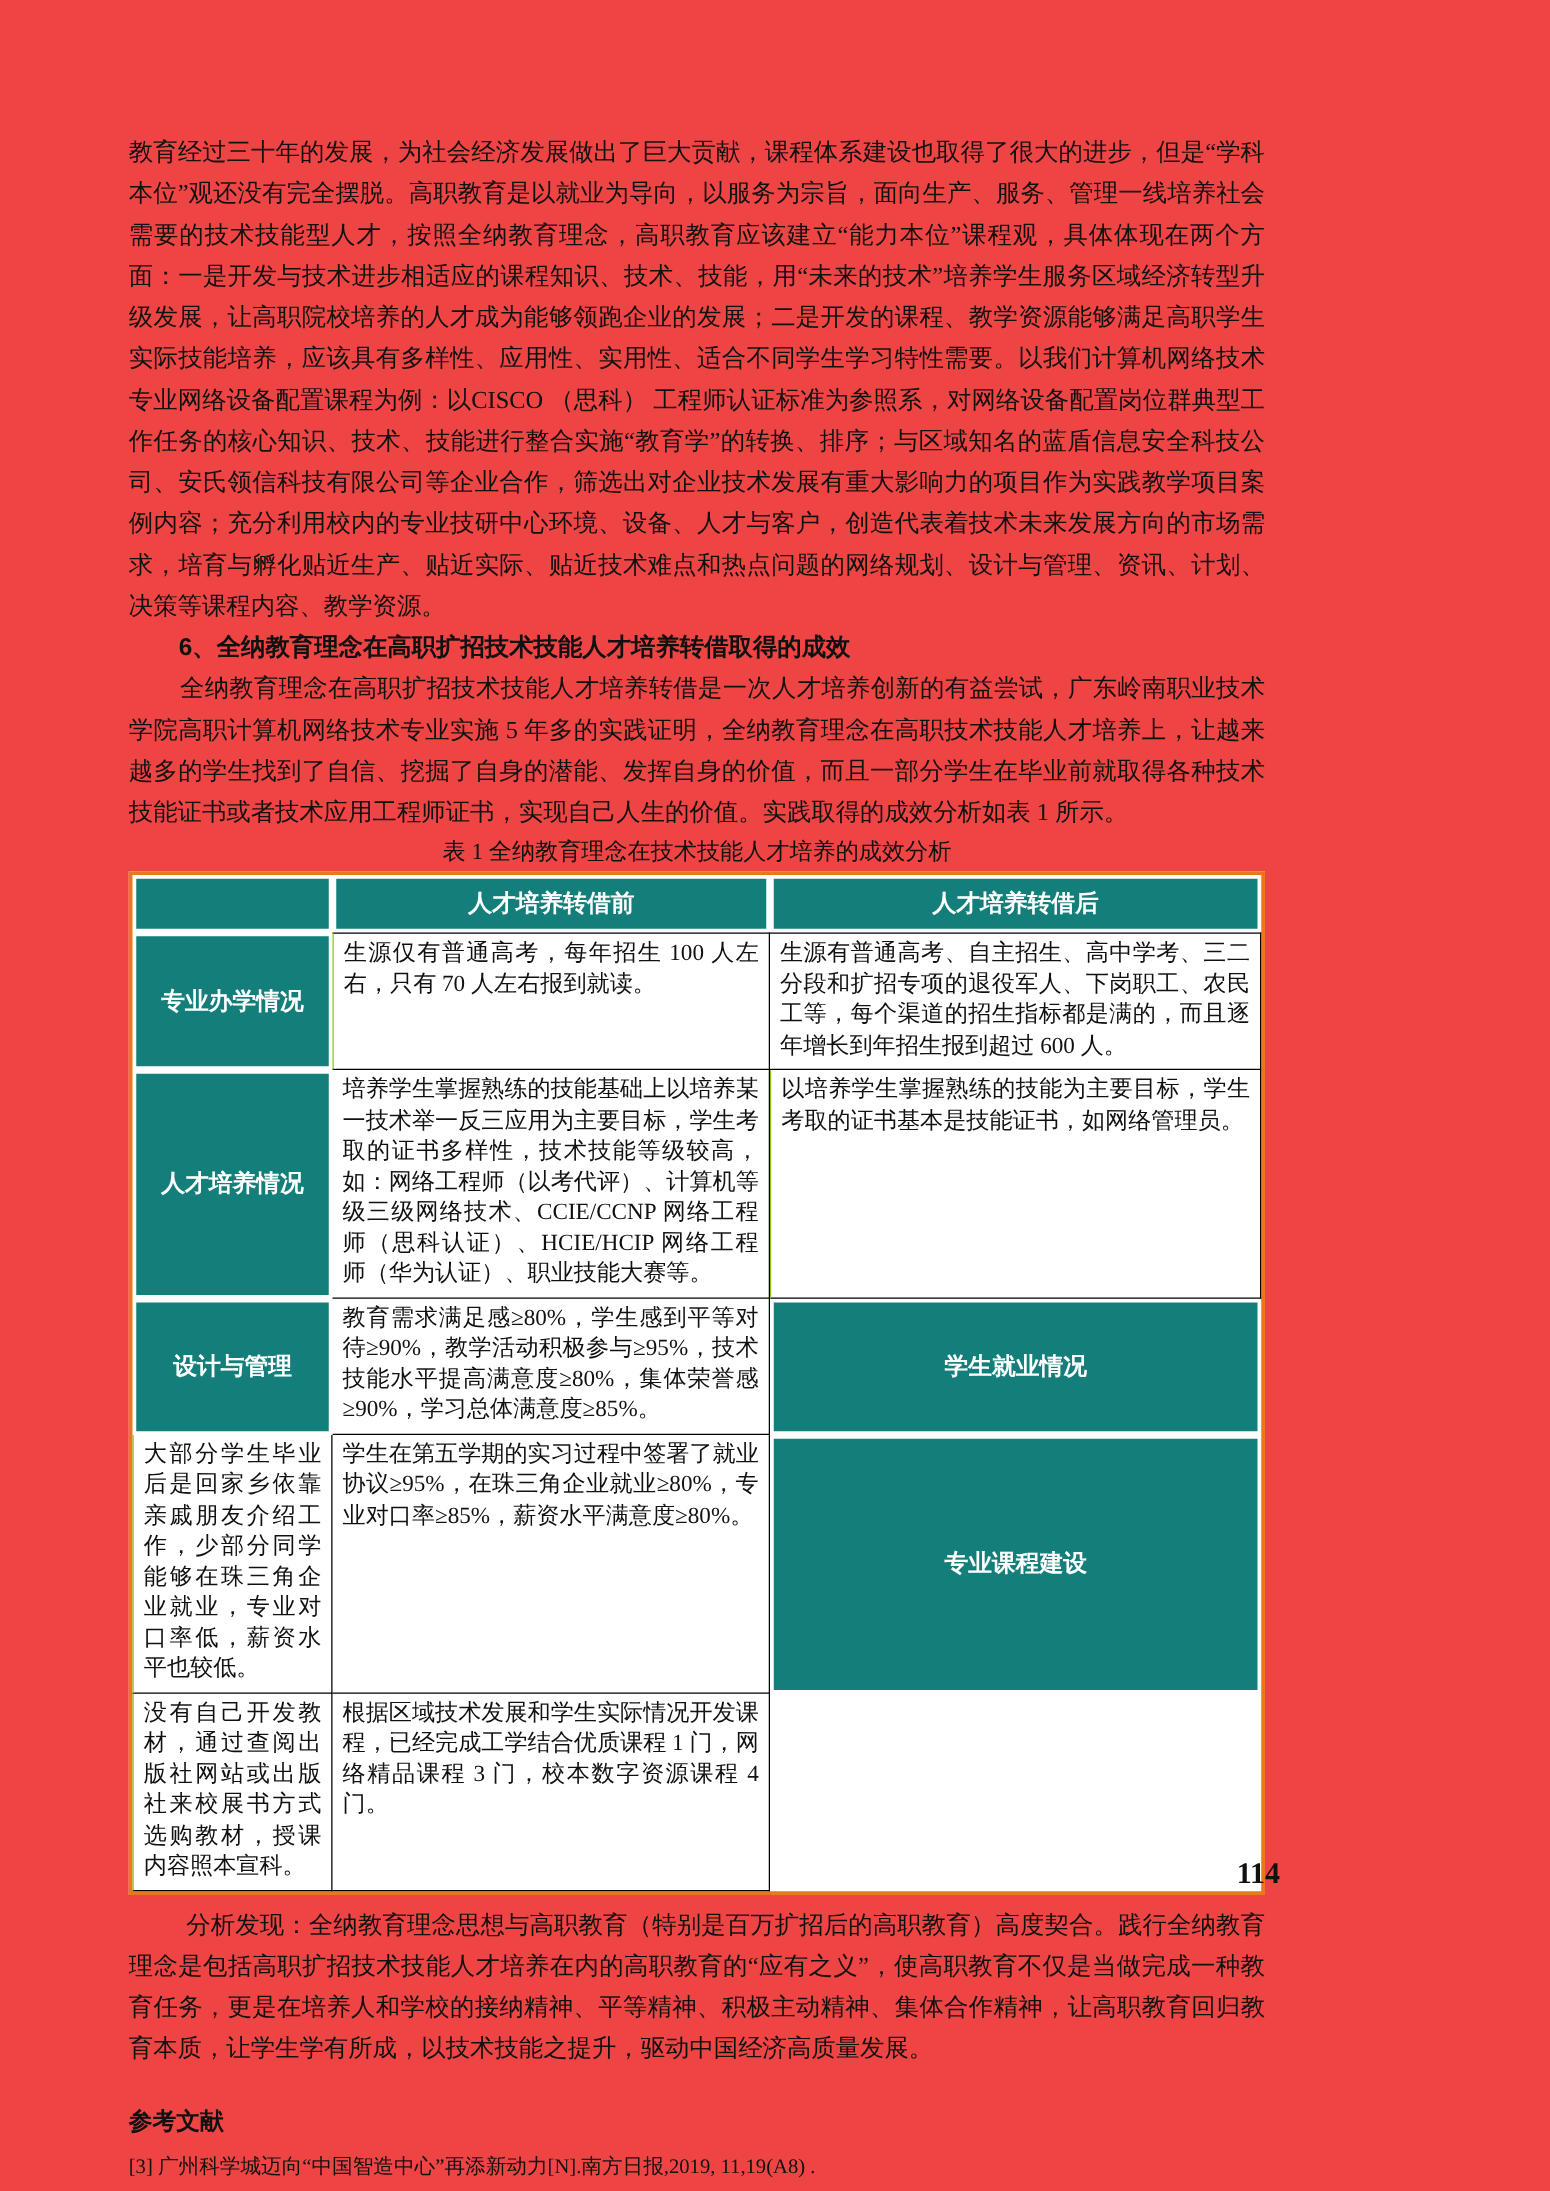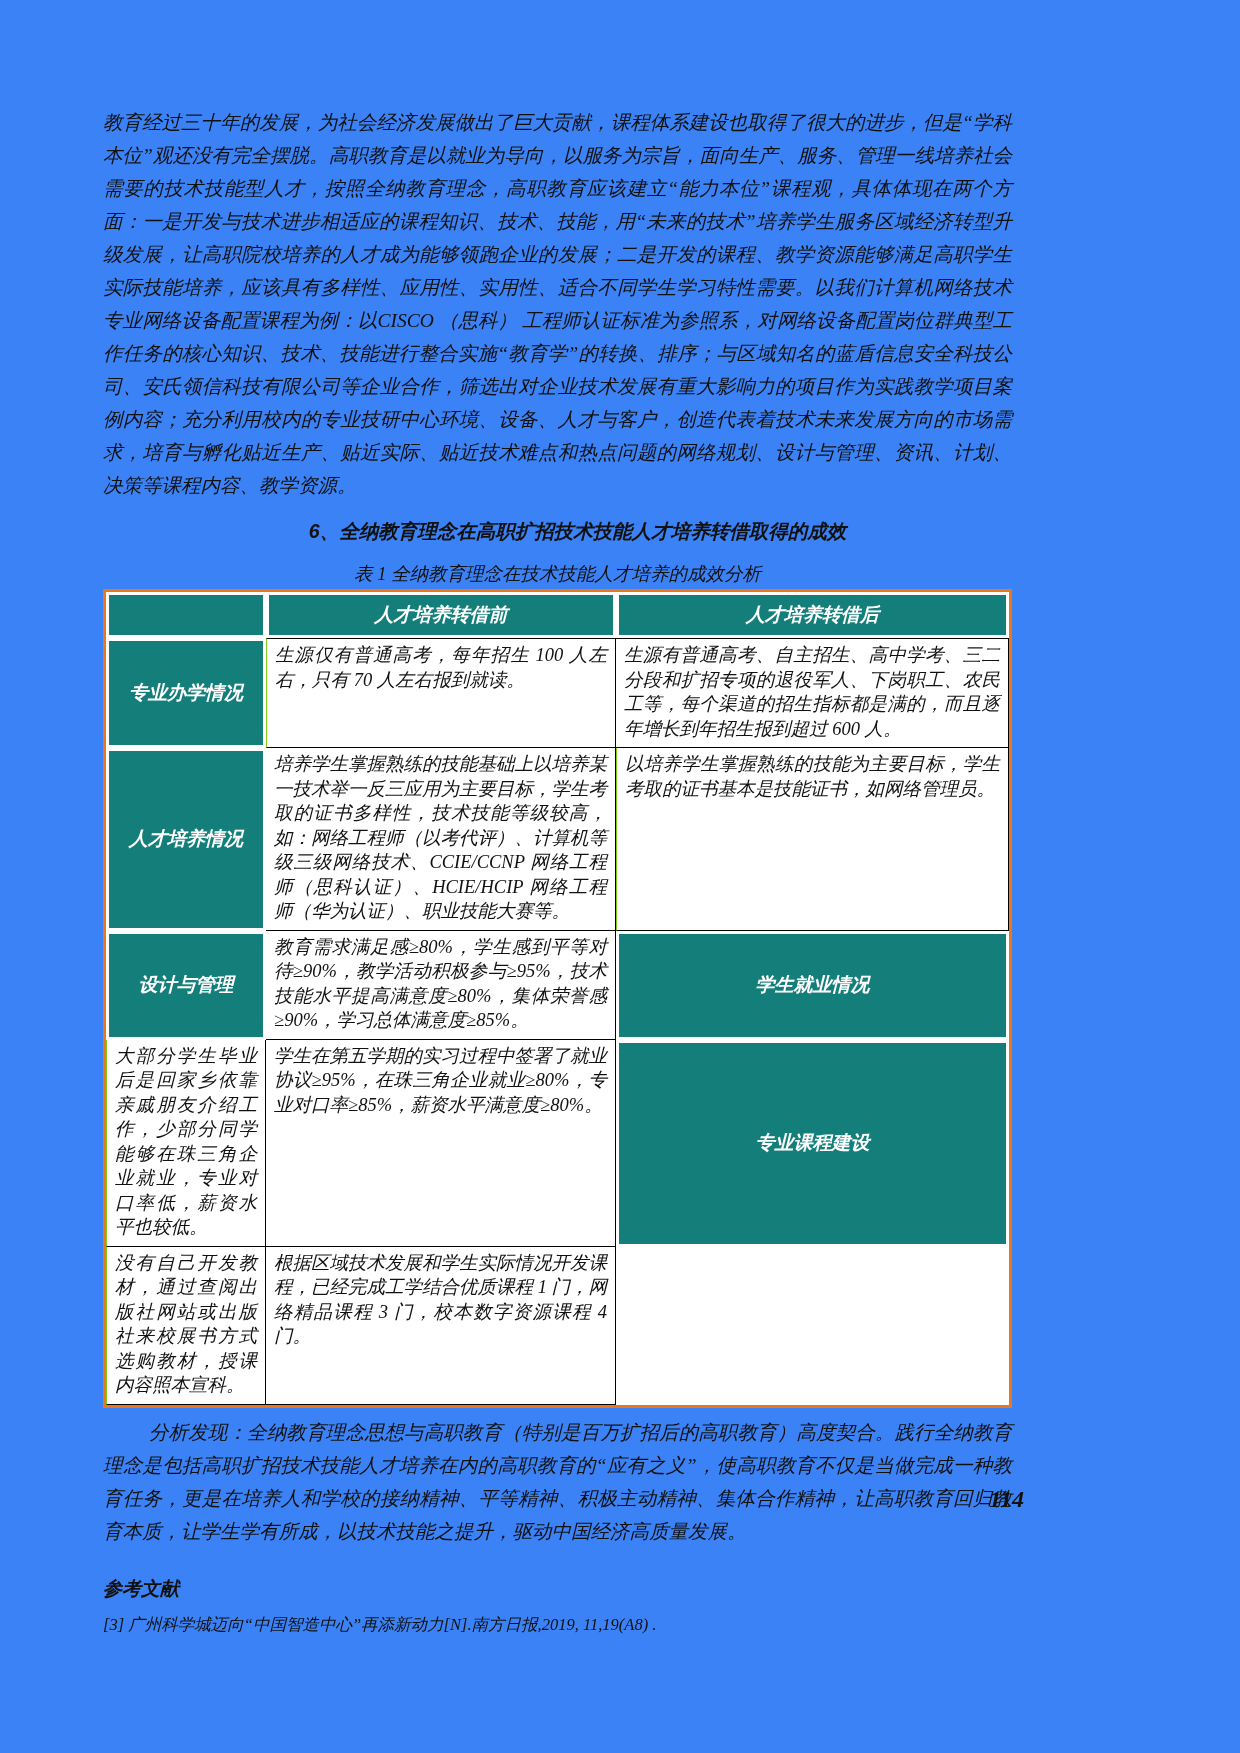--- a/index.html
+++ b/index.html
@@ -4,43 +4,41 @@
 <style>
   html, body {
     margin: 0;
     padding: 0;
     background: #ffffff;
   }
   .page {
     position: relative;
     width: 1240px;
     height: 1753px;
-    background: #3b82f6;
+    background: #ef4444;
     font-family: "Liberation Serif", "DejaVu Serif", serif;
     color: #111111;
     overflow: hidden;
     box-sizing: border-box;
     padding: 106px 228px 4px 103px;
-    font-style: italic;
   }
   .body-text {
     margin: 0;
     font-size: 19.5px;
     line-height: 33px;
     text-align: justify;
   }
   .indent { text-indent: 41px; }
   .section-heading {
-    margin: 13px;
+    margin: 0;
     padding-left: 40px;
     font-size: 19.5px;
     line-height: 33px;
     font-weight: bold;
     font-family: "Liberation Sans", "DejaVu Sans", sans-serif;
-    text-align: center;
   }
   .table-caption {
     margin: 2px 0 2px 0;
     text-align: center;
     font-size: 18.5px;
     line-height: 26px;
   }
   .results-table {
     display: grid;
     grid-template-columns: 160px 350px 1fr;
@@ -107,20 +105,21 @@
 </style>
 </head>
 <body>
 
 <div class="page">
 
   <p class="body-text">教育经过三十年的发展，为社会经济发展做出了巨大贡献，课程体系建设也取得了很大的进步，但是“学科本位”观还没有完全摆脱。高职教育是以就业为导向，以服务为宗旨，面向生产、服务、管理一线培养社会需要的技术技能型人才，按照全纳教育理念，高职教育应该建立“能力本位”课程观，具体体现在两个方面：一是开发与技术进步相适应的课程知识、技术、技能，用“未来的技术”培养学生服务区域经济转型升级发展，让高职院校培养的人才成为能够领跑企业的发展；二是开发的课程、教学资源能够满足高职学生实际技能培养，应该具有多样性、应用性、实用性、适合不同学生学习特性需要。以我们计算机网络技术专业网络设备配置课程为例：以CISCO （思科） 工程师认证标准为参照系，对网络设备配置岗位群典型工作任务的核心知识、技术、技能进行整合实施“教育学”的转换、排序；与区域知名的蓝盾信息安全科技公司、安氏领信科技有限公司等企业合作，筛选出对企业技术发展有重大影响力的项目作为实践教学项目案例内容；充分利用校内的专业技研中心环境、设备、人才与客户，创造代表着技术未来发展方向的市场需求，培育与孵化贴近生产、贴近实际、贴近技术难点和热点问题的网络规划、设计与管理、资讯、计划、决策等课程内容、教学资源。</p>
 
   <h3 class="section-heading">6、全纳教育理念在高职扩招技术技能人才培养转借取得的成效</h3>
 
+  <p class="body-text indent">全纳教育理念在高职扩招技术技能人才培养转借是一次人才培养创新的有益尝试，广东岭南职业技术学院高职计算机网络技术专业实施 5 年多的实践证明，全纳教育理念在高职技术技能人才培养上，让越来越多的学生找到了自信、挖掘了自身的潜能、发挥自身的价值，而且一部分学生在毕业前就取得各种技术技能证书或者技术应用工程师证书，实现自己人生的价值。实践取得的成效分析如表 1 所示。</p>
 
   <div class="table-caption">表 1 全纳教育理念在技术技能人才培养的成效分析</div>
 
   <div class="results-table">
 
     <div class="teal corner"></div>
     <div class="teal head">人才培养转借前</div>
     <div class="teal head">人才培养转借后</div>
 
     <div class="teal label">专业办学情况</div>

